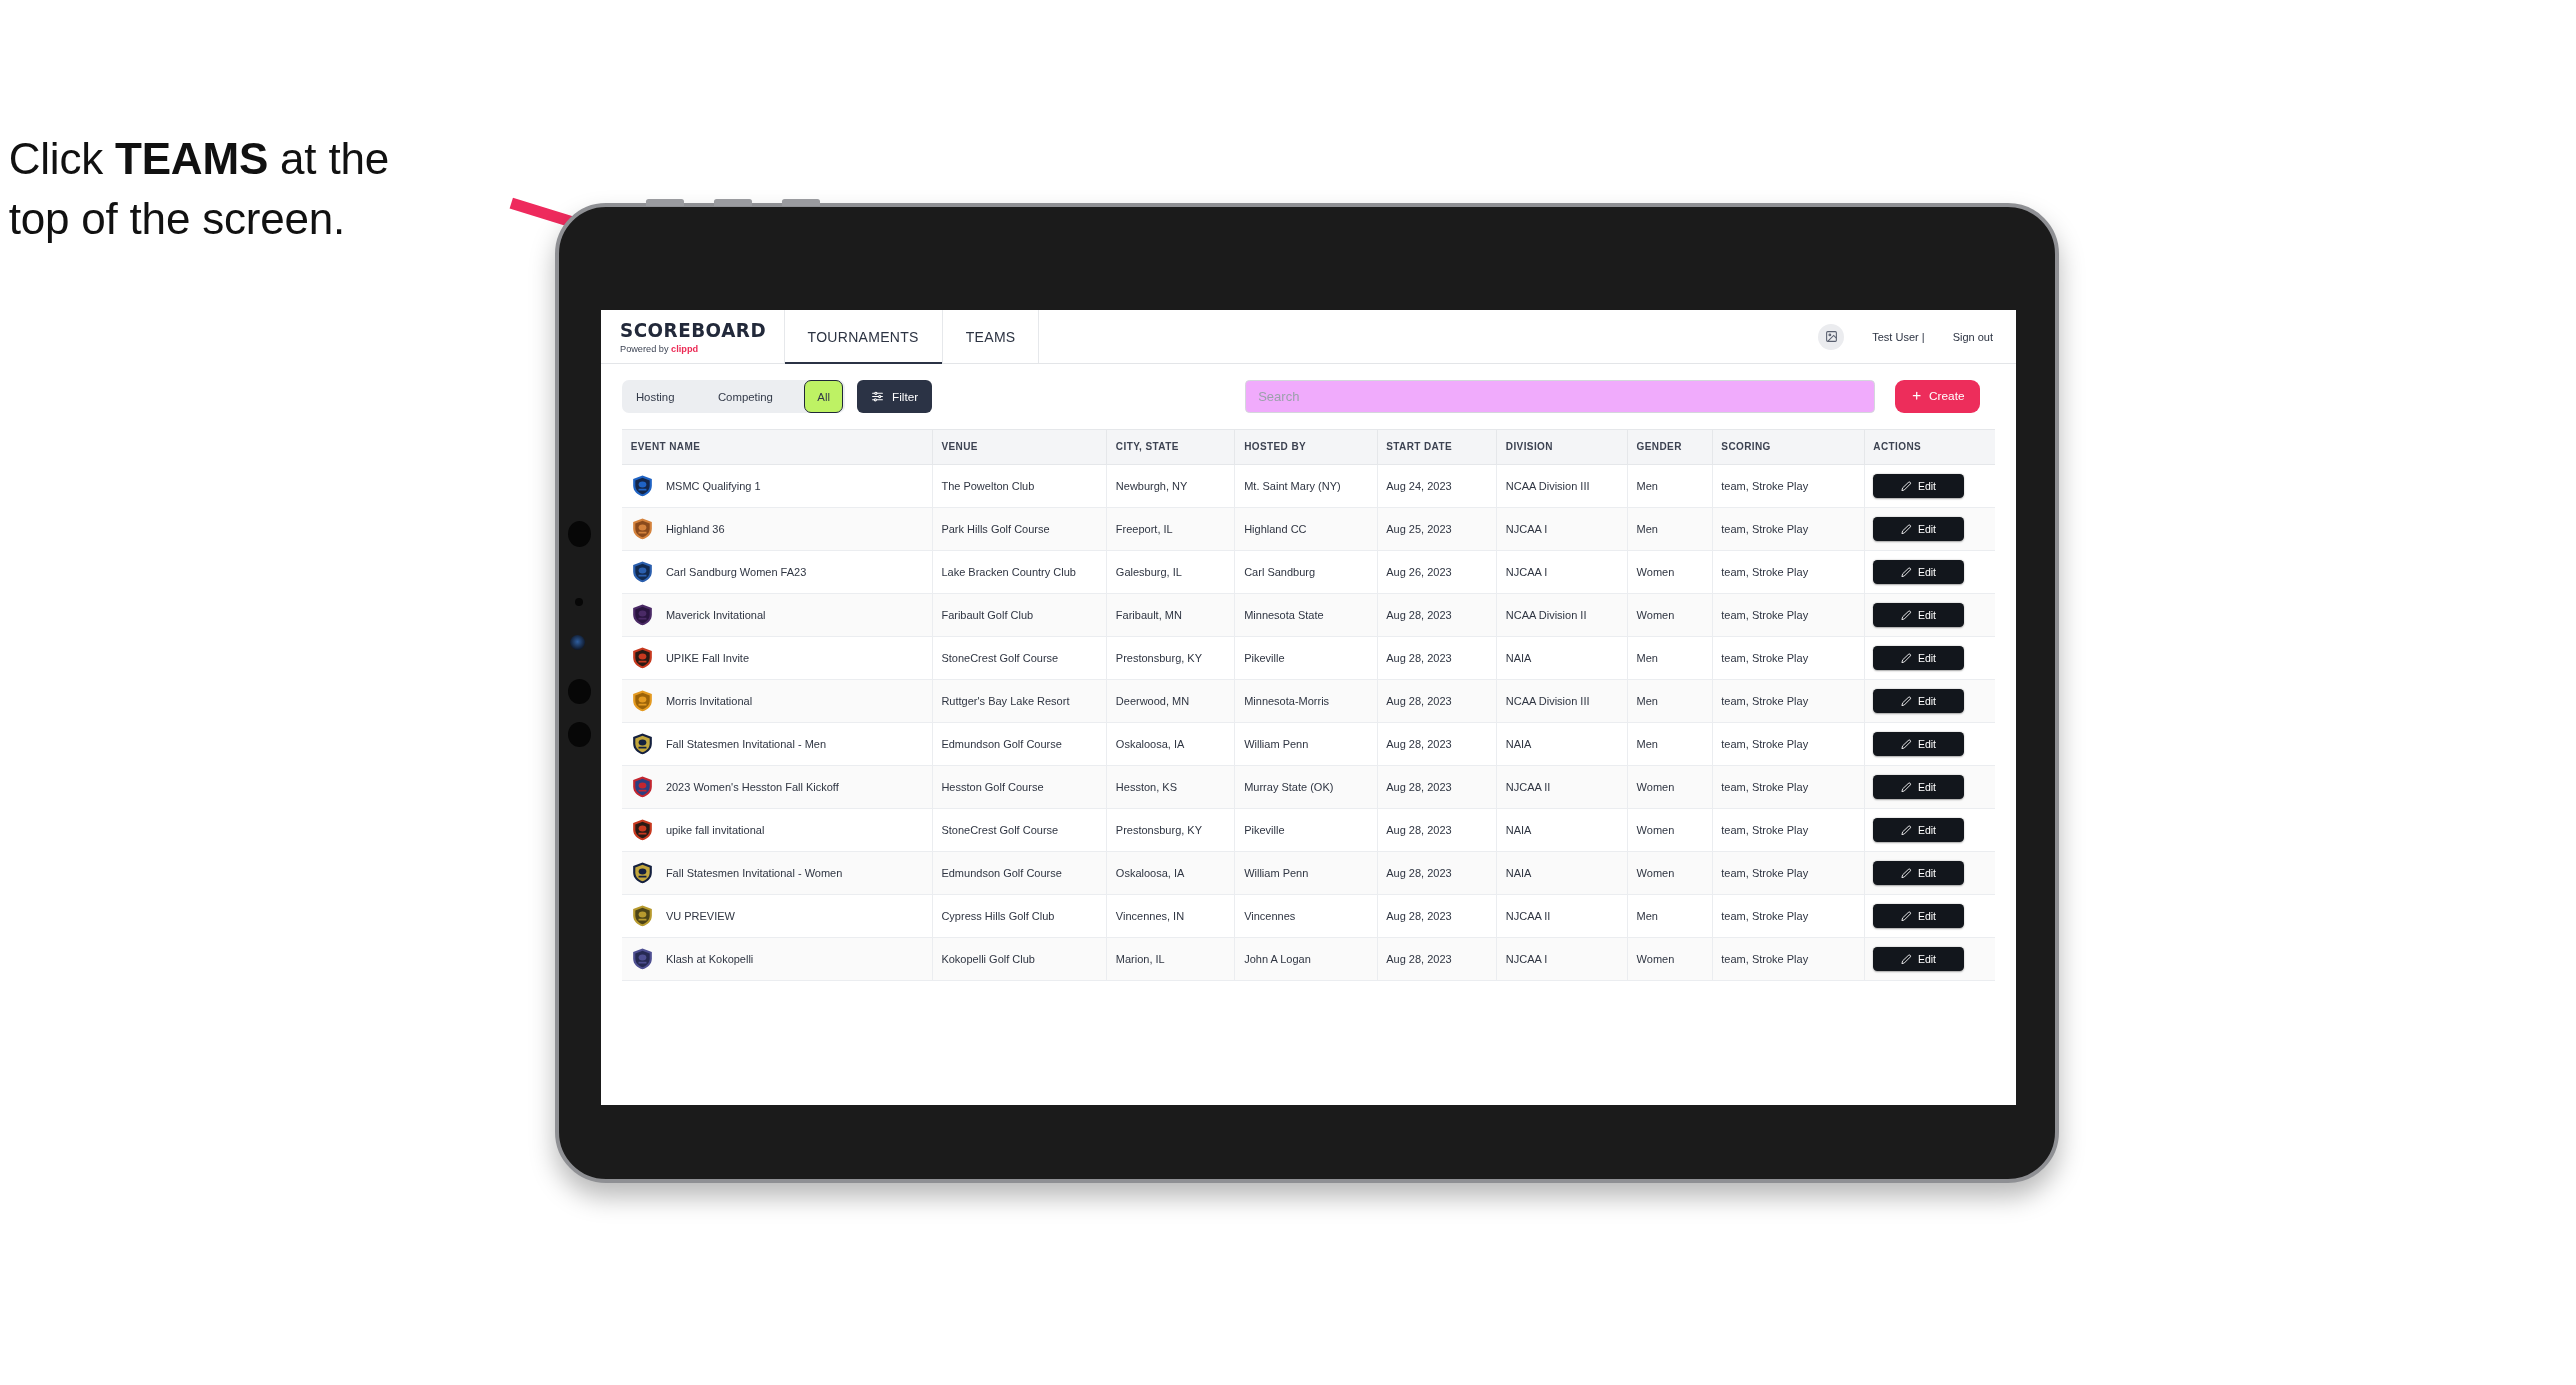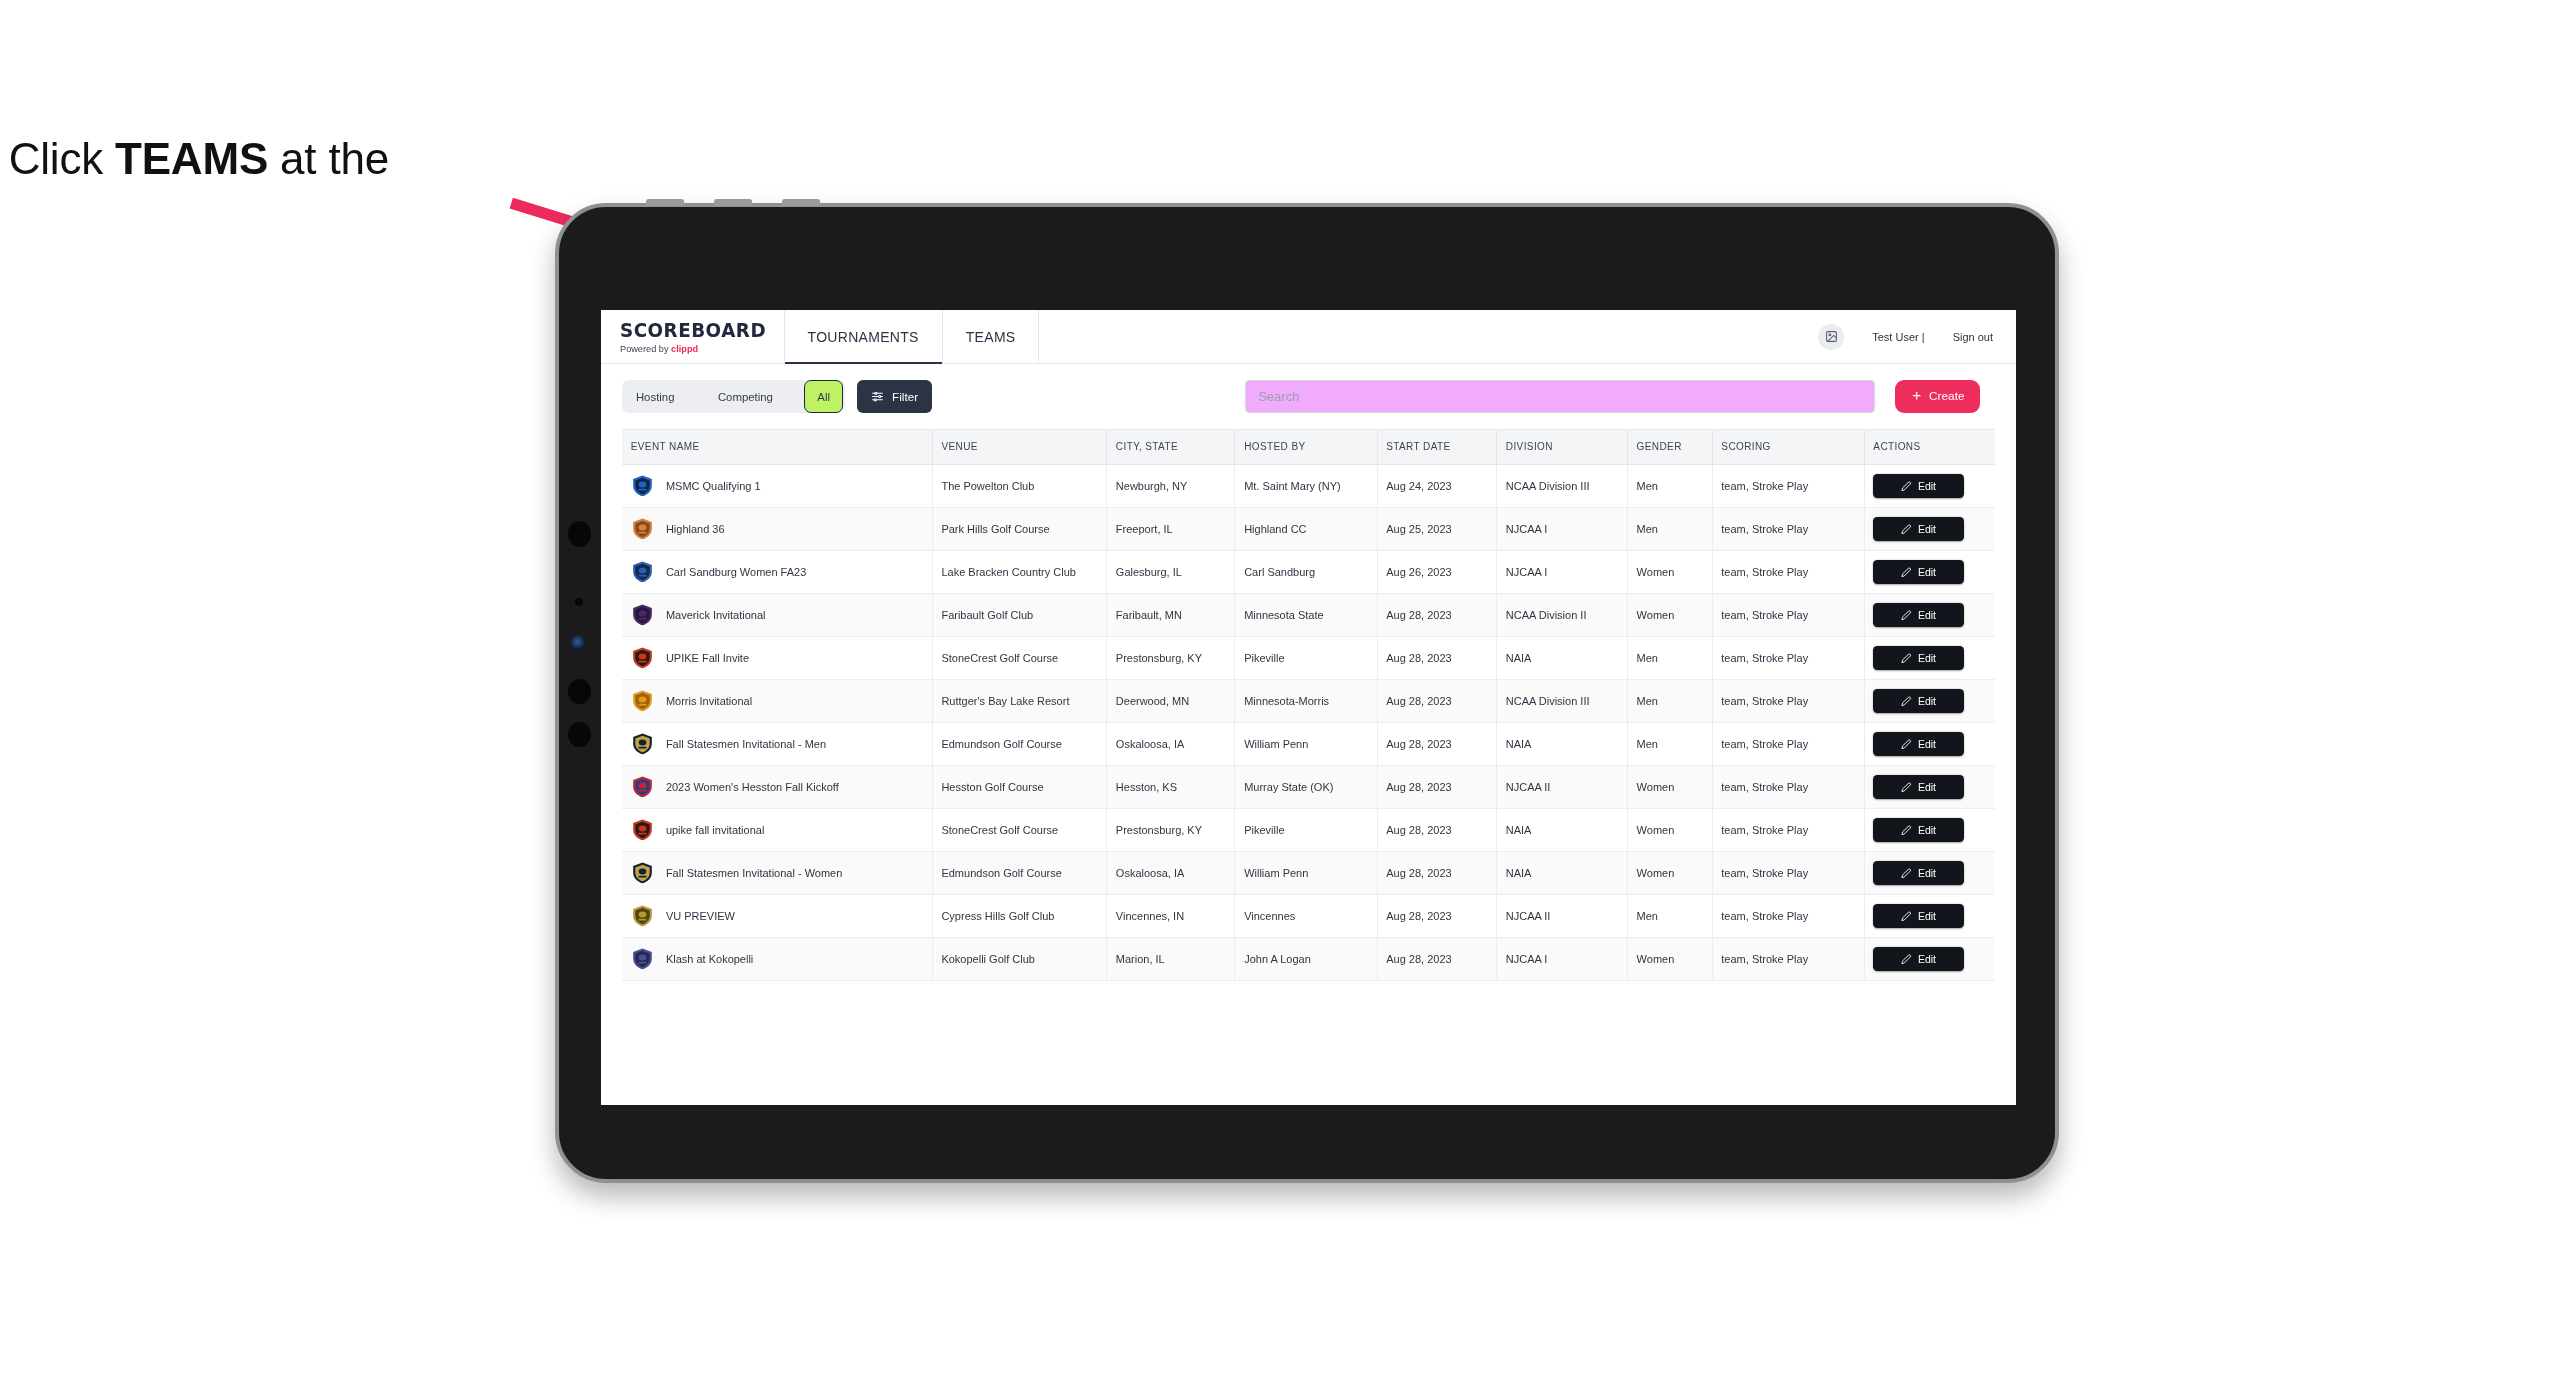--- a/index.html
+++ b/index.html
@@ -175,21 +175,21 @@
     display: flex; align-items: center; gap: 7px;
     font-size: 11.8px; cursor: pointer;
   }
 
   
   #table-wrap { padding: 0 21px; }
   table { width: 100%; border-collapse: collapse; table-layout: fixed; }
   thead th {
     background: #f4f5f7;
     text-align: left;
-    font-size: 10px; font-weight: 400;
+    font-size: 10px; font-weight: 700;
     color: #3d4352; letter-spacing: 0.4px;
     padding: 11.4px 8.7px;
     border-top: 0.9px solid #e5e7ea;
     border-bottom: 0.9px solid #e5e7ea;
     border-right: 0.9px solid #e5e7ea;
     height: 33px;
   }
   thead th:last-child { border-right: none; }
   tbody td {
     font-size: 11px; color: #2f3542;
@@ -228,20 +228,21 @@
   col.c-div     { width: 105px; }
   col.c-gender  { width: 68px;  }
   col.c-score   { width: 122px; }
   col.c-actions { width: 105px; }
 </style>
 </head>
 <body>
 
 <div id="annotation-text">
   <span>Click </span><b>TEAMS</b><span> at the</span><br>
+  <span>top of the screen.</span>
 </div>
 
 <svg id="annotation-arrow" viewBox="0 0 520 200">
   <line x1="45" y1="32" x2="420" y2="148" stroke="#ee2a5d" stroke-width="13"></line>
   <polygon points="455,155 385,118 392,172" fill="#ee2a5d"></polygon>
 </svg>
 
 <div id="tablet">
   <div id="tablet-top-buttons">
     <span></span>

